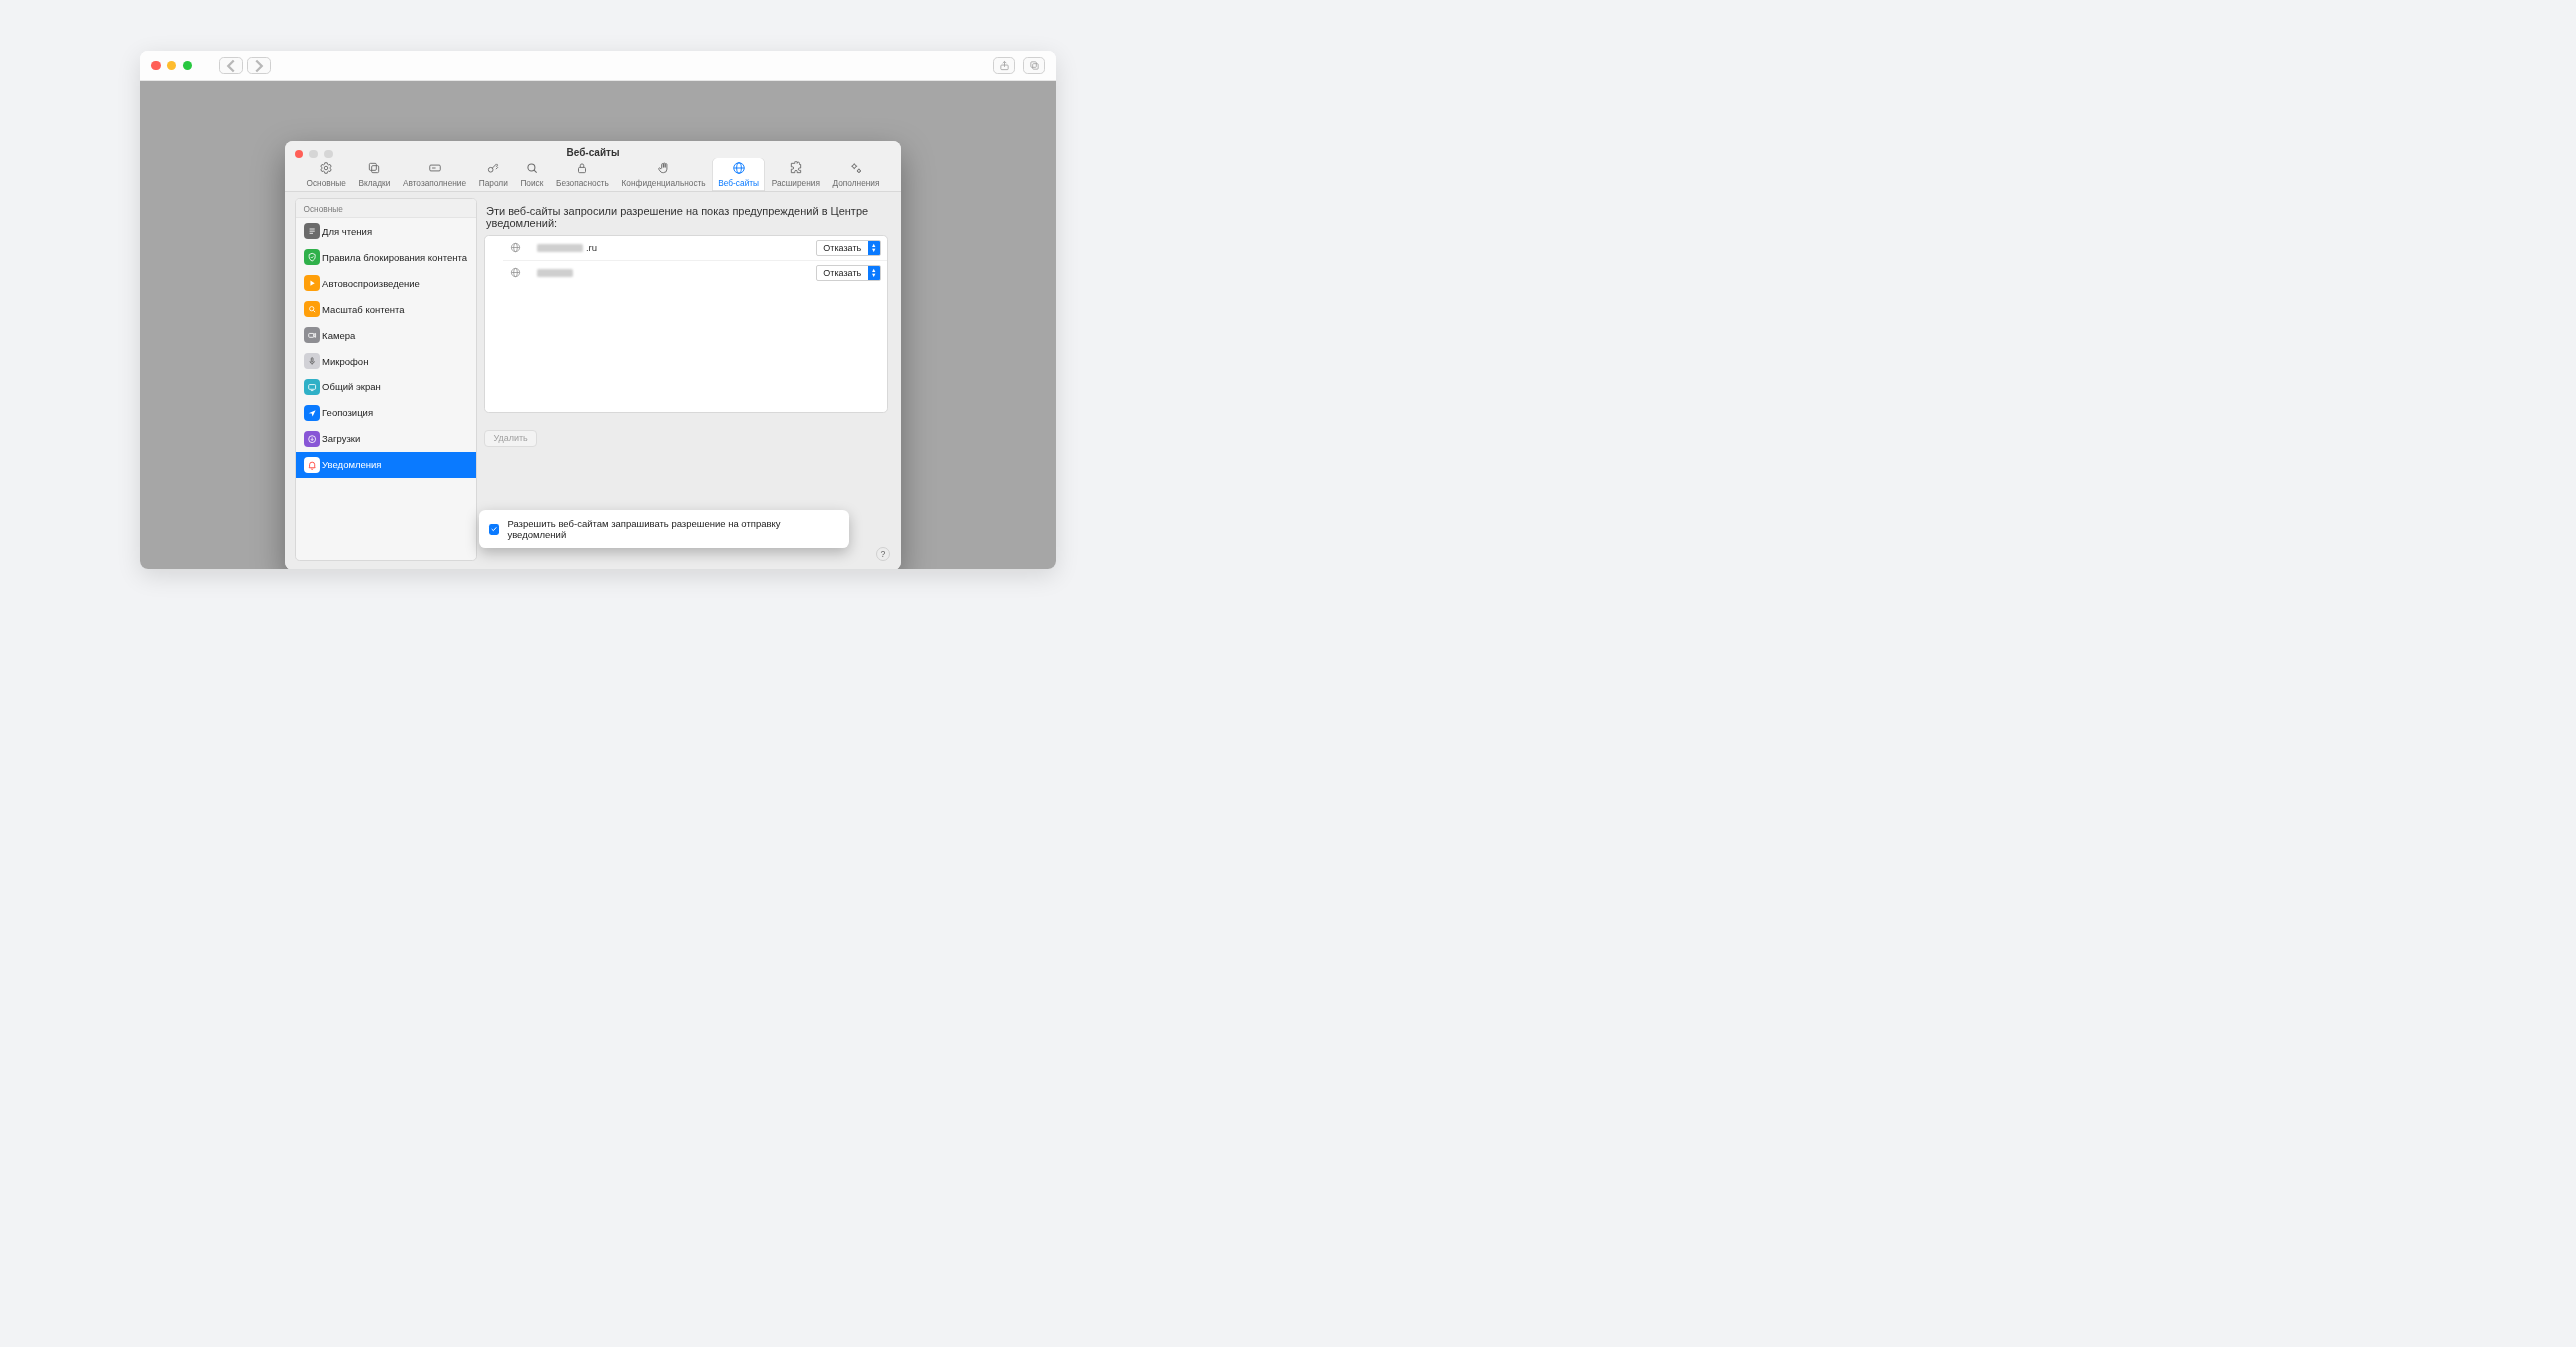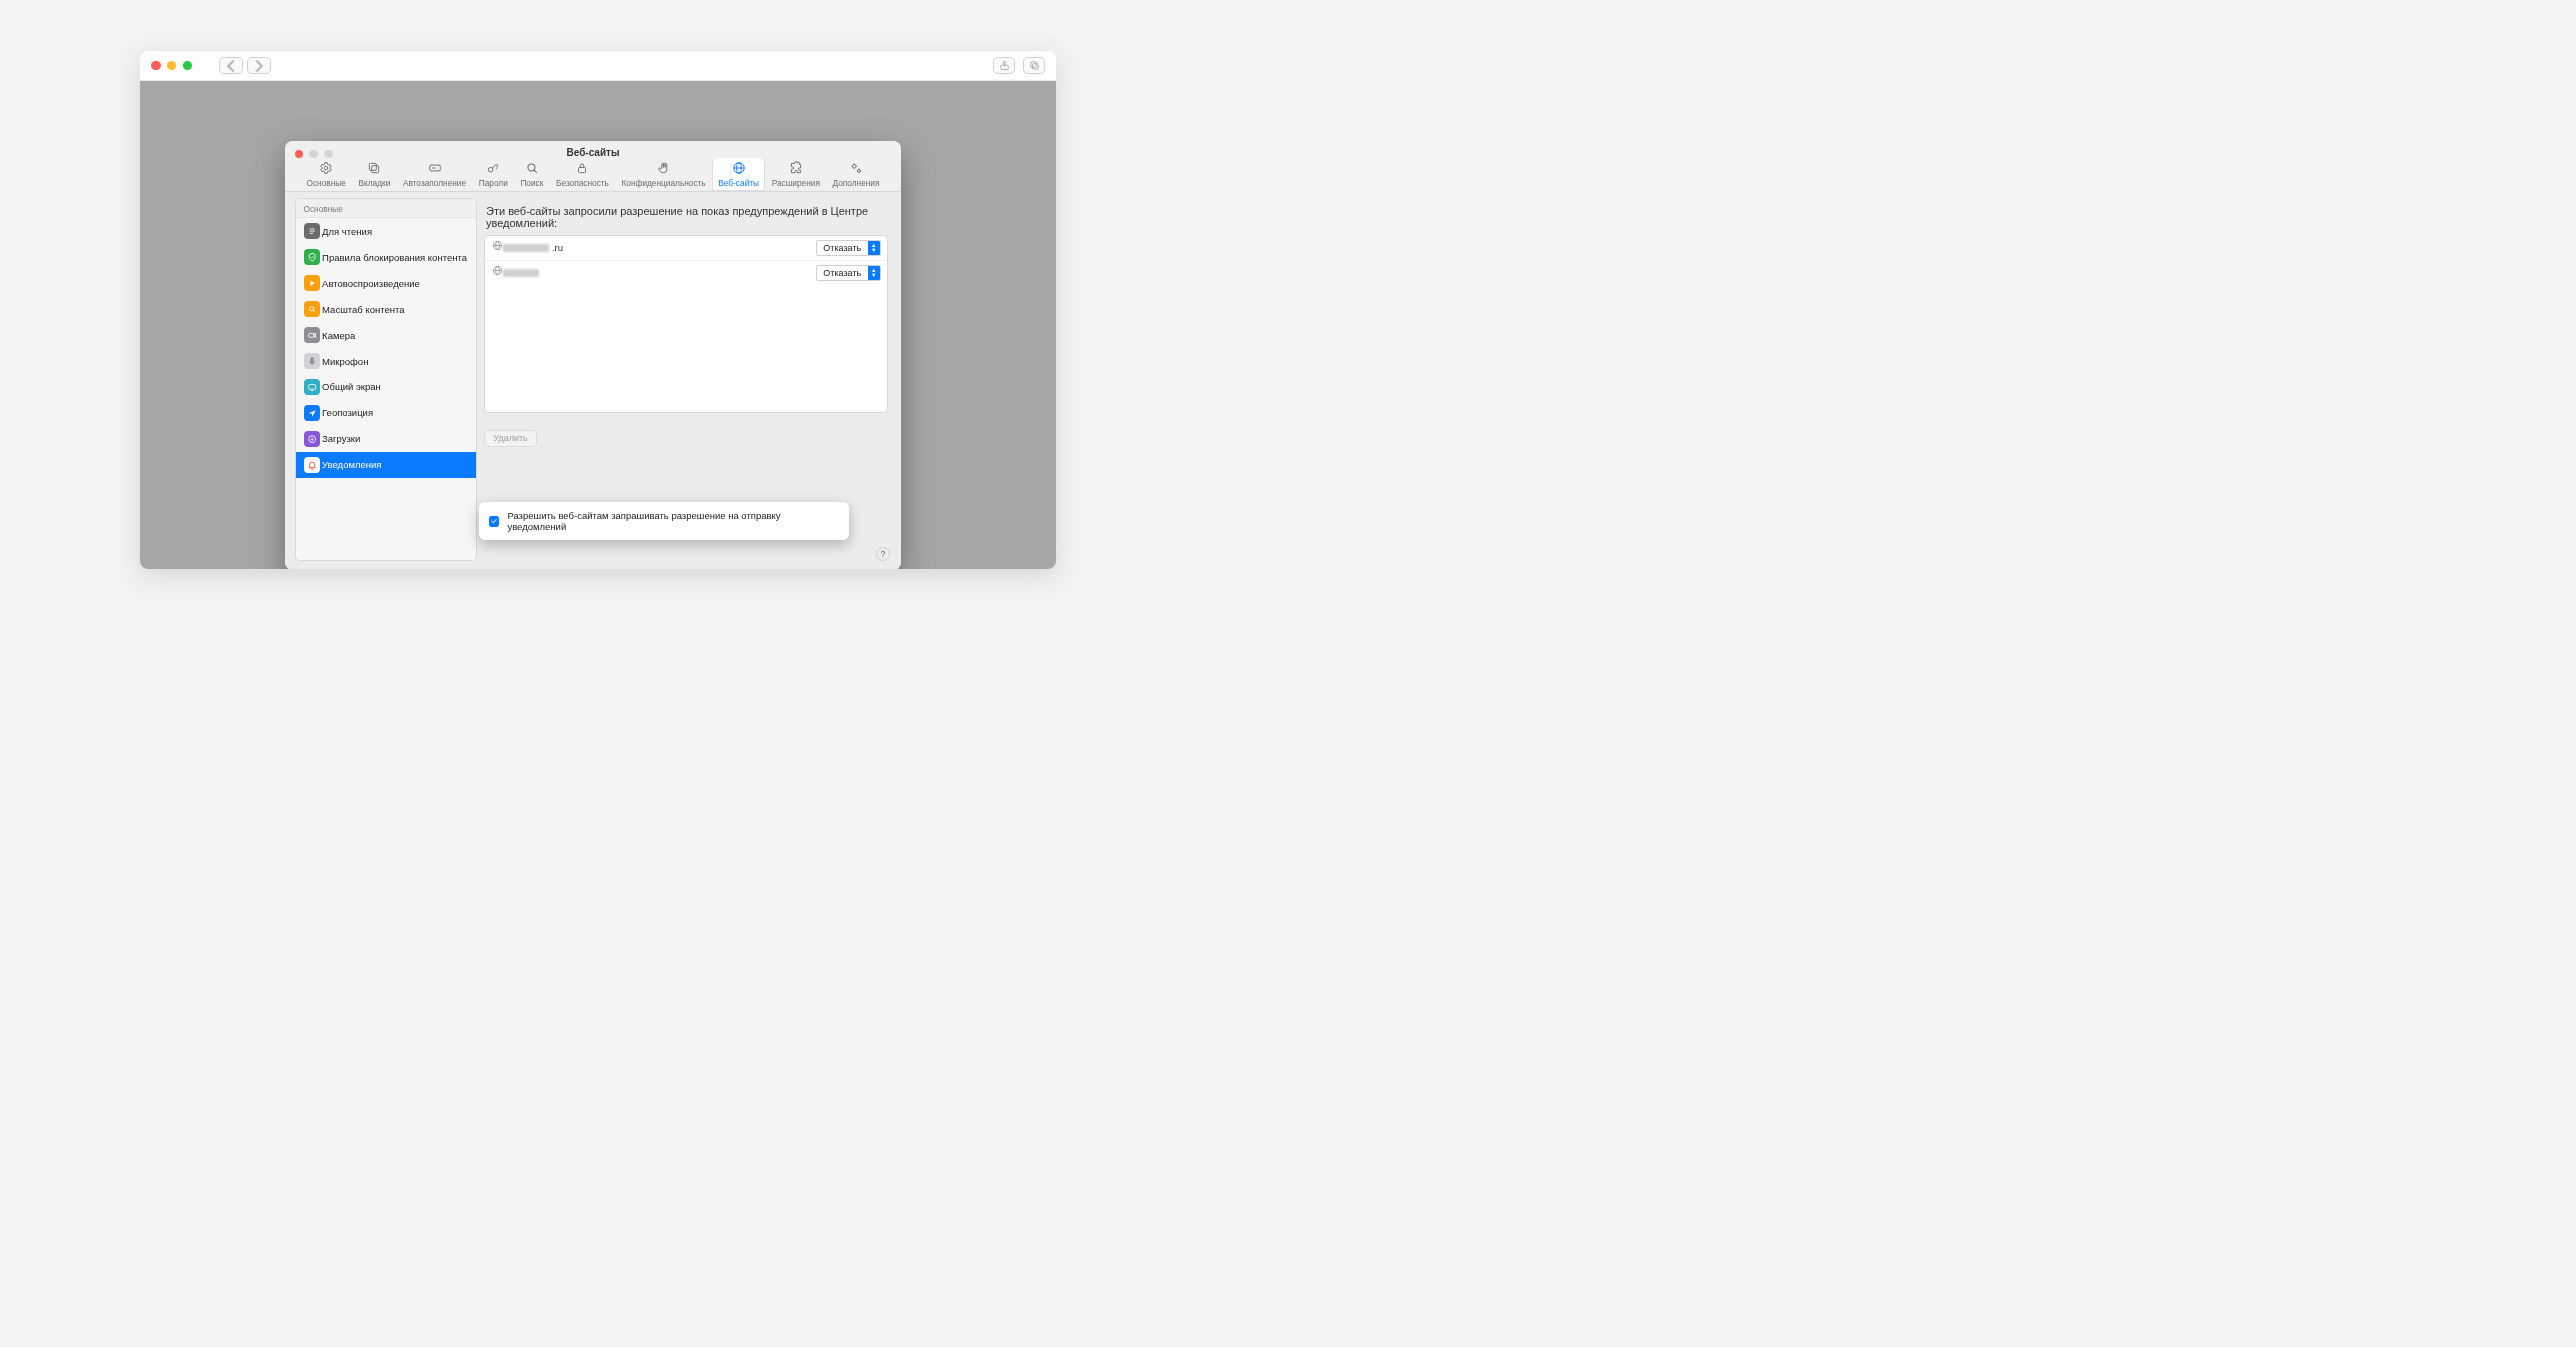--- a/index.html
+++ b/index.html
@@ -81,41 +81,41 @@
   .sb-item .sb-icon svg { width: 10.3px; height: 10.3px; }
   .sb-item.active { background: #0a7aff; color: #fff; }
   .sb-item.active .sb-icon { background: #fff; }
 
   .content { flex: 1; padding: 8px 12.6px 8px 1.6px; position: relative; }
   .content-header { font-size: 11px; color: #333; margin: 4.7px 1.6px 6.3px; }
   .site-list {
     background: #fff; border: 0.8px solid #d8d8d8; border-radius: 4.7px; height: 178px; overflow: hidden;
   }
   .site-row {
-    display: flex; gap: 0; padding: 4px 6.3px; border-bottom: 0.8px solid #f0f0f0; font-size: 9.5px;
+    display: flex; align-items: center; gap: 16px; padding: 4px 6.3px; border-bottom: 0.8px solid #f0f0f0; font-size: 9.5px; margin-left: 18px;
   }
   .site-row:last-child { border-bottom: none; }
   .site-row .globe { width: 11px; height: 11px; color: #8a8a8a; flex: 0 0 11px; }
   .site-row .globe svg { width: 11px; height: 11px; }
   .site-row .domain { flex: 1; color: #333; display: flex; align-items: center; gap: 3.2px; }
   .blur-strip { display: inline-block; height: 8px; background: #cfcfcf; border-radius: 1.6px; filter: blur(1.2px); }
   .perm-select {
     display: flex; align-items: center; background: #fff; border: 0.8px solid #cfcfcf; border-radius: 2px; overflow: hidden;
     font-size: 9px; height: 16px;
   }
   .perm-select .val { padding: 0 6.3px; color: #222; }
   .perm-select .chev { width: 12.6px; background: #0a7aff; color: #fff; height: 100%; display: flex; flex-direction: column; align-items: center; justify-content: center; font-size: 5.5px; line-height: 4.7px; }
 
   .delete-btn {
     margin-top: 17px; font-size: 9px; color: #a0a0a0; background: #f3f3f3; border: 0.8px solid #dcdcdc;
     border-radius: 4px; padding: 2.4px 8px; display: inline-block;
   }
 
   .allow-pill {
-    position: absolute; left: 194px; right: 52px; bottom: 30px; background: #fff; border-radius: 6.3px;
+    position: absolute; left: 194px; right: 52px; bottom: 22px; background: #fff; border-radius: 6.3px;
     padding: 8px 9.5px; display: flex; align-items: center; gap: 8px; box-shadow: 0 4.7px 14px rgba(0,0,0,.25);
     font-size: 9.5px; color: #222;
   }
   .chk {
     width: 11px; height: 11px; border-radius: 2.4px; background: #0a7aff; display: flex; align-items: center; justify-content: center;
   }
   .chk svg { width: 8px; height: 8px; stroke: #fff; }
 
   .help-dot {
     position: absolute; right: 11px; bottom: 9.5px; width: 14px; height: 14px; border-radius: 50%;

